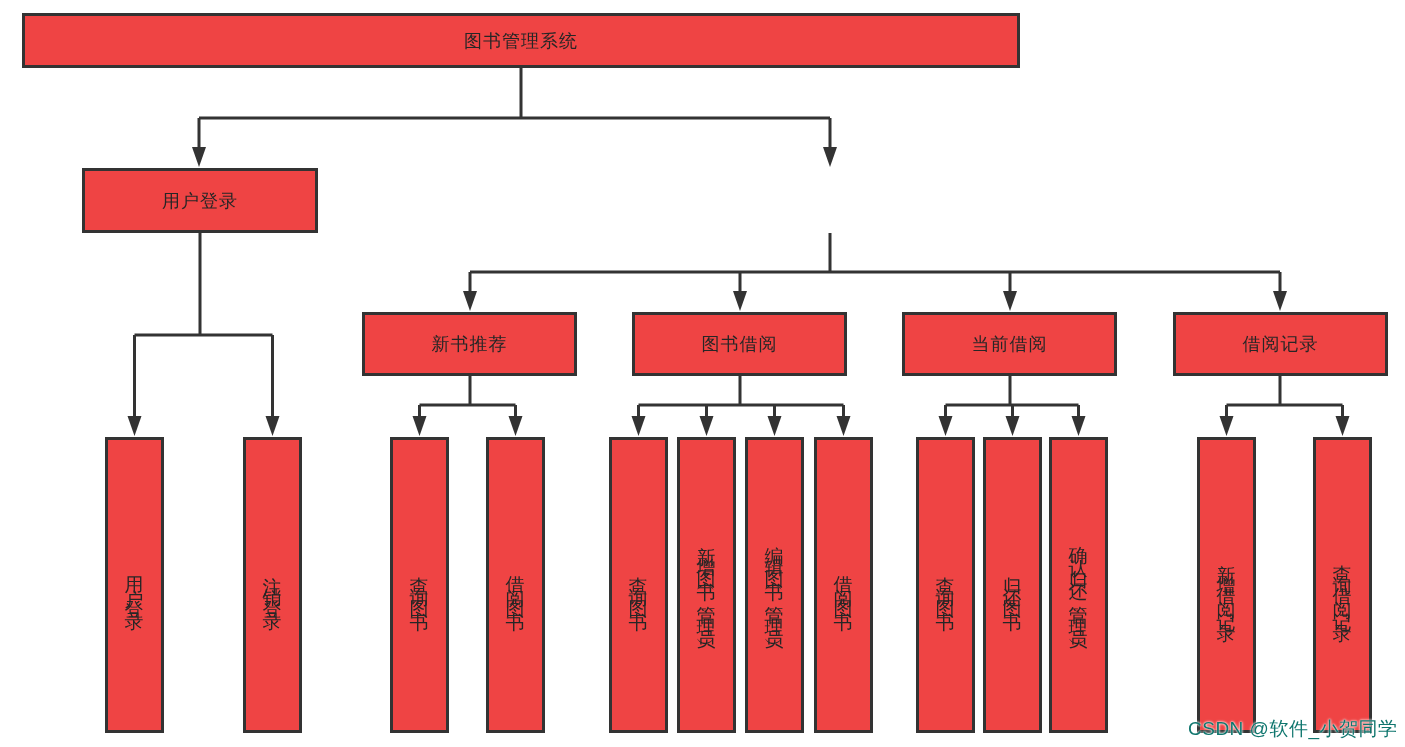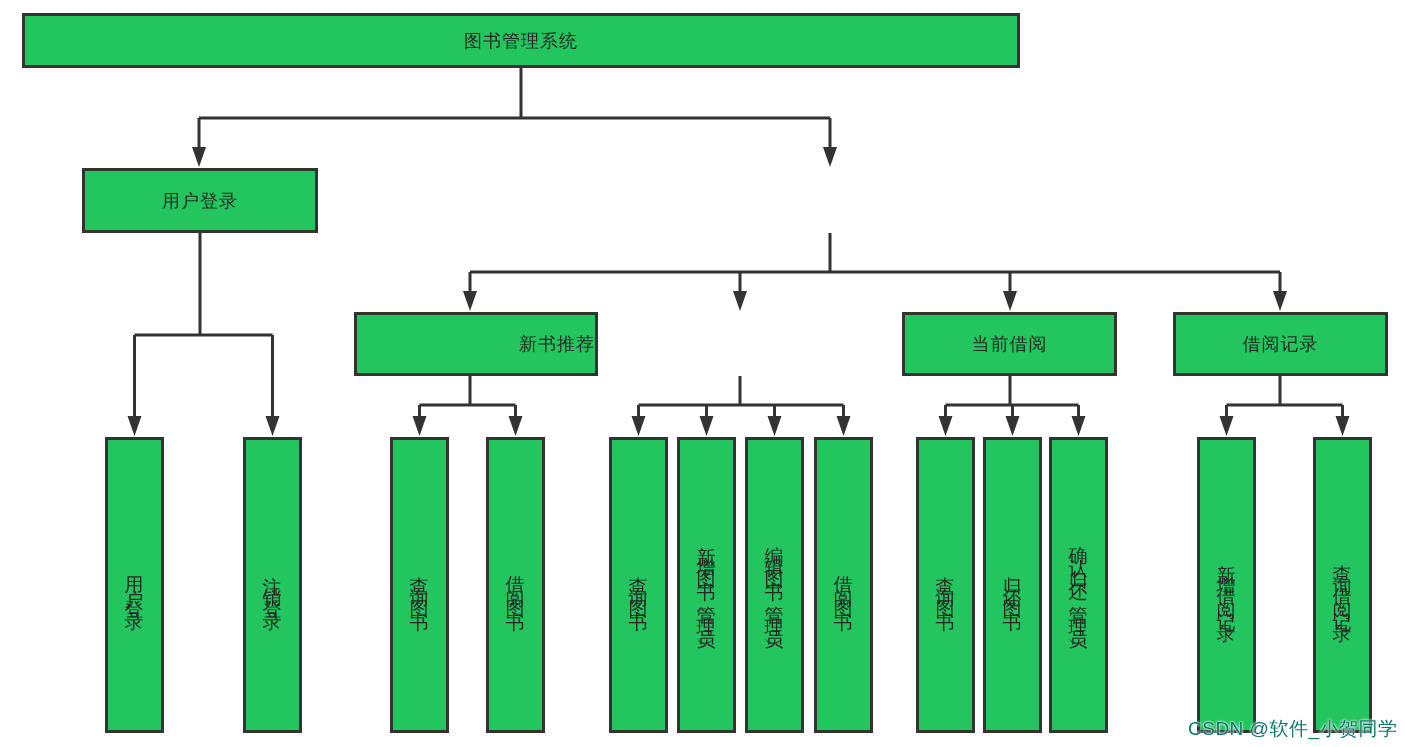--- a/index.html
+++ b/index.html
@@ -17,21 +17,21 @@
   }
   #connectors {
     position: absolute;
     left: 0;
     top: 0;
     z-index: 1;
   }
   .box {
     position: absolute;
     box-sizing: border-box;
-    background: #22c55e;
+    background: #ef4444;
     border: 3px solid #333333;
     display: flex;
     align-items: center;
     justify-content: center;
     z-index: 2;
   }
   .h-label {
     font-size: 18px;
     font-weight: 500;
     color: #262626;
@@ -103,22 +103,25 @@
   </svg>
 
   <div class="box" style="left:22px; top:13px; width:998px; height:55px;">
     <span class="h-label">图书管理系统</span>
   </div>
 
   <div class="box" style="left:82px; top:168px; width:236px; height:65px;">
     <span class="h-label">用户登录</span>
   </div>
 
-  <div class="box" style="left:354px; top:312px; width:244px; height:64px;justify-content:flex-end;">
+  <div class="box" style="left:362px; top:312px; width:215px; height:64px;">
     <span class="h-label">新书推荐</span>
+  </div>
+  <div class="box" style="left:632px; top:312px; width:215px; height:64px;">
+    <span class="h-label">图书借阅</span>
   </div>
   <div class="box" style="left:902px; top:312px; width:215px; height:64px;">
     <span class="h-label">当前借阅</span>
   </div>
   <div class="box" style="left:1173px; top:312px; width:215px; height:64px;">
     <span class="h-label">借阅记录</span>
   </div>
 
   <div class="box leaf" style="left:105px;">
     <span class="v-label">用户登录</span>

